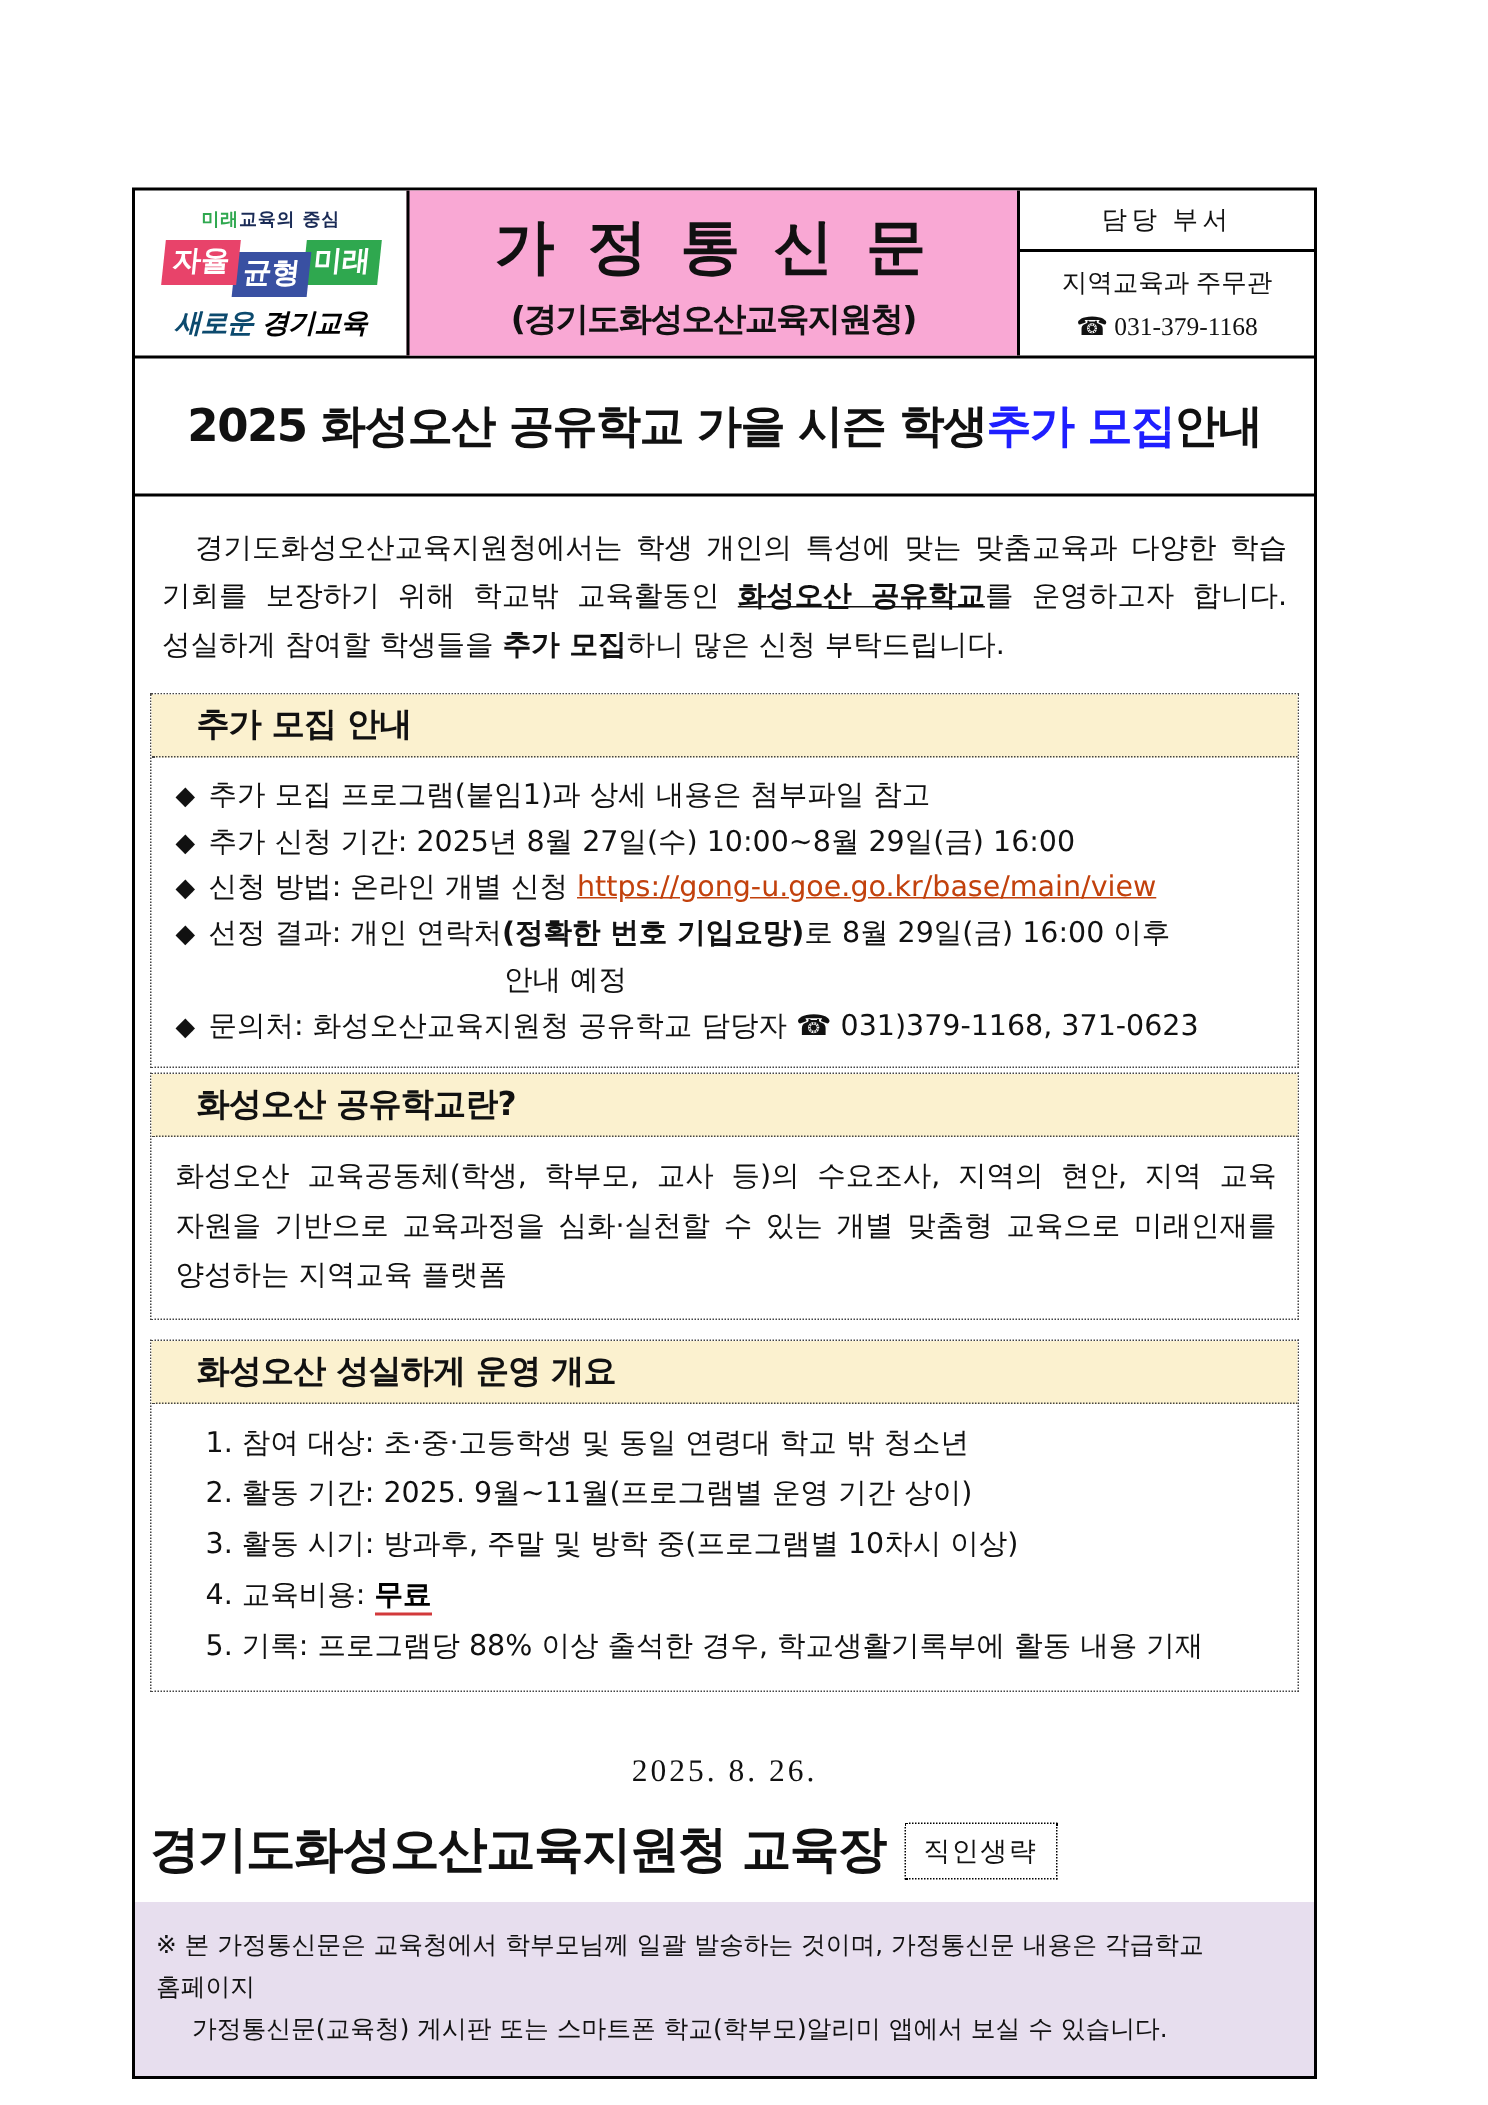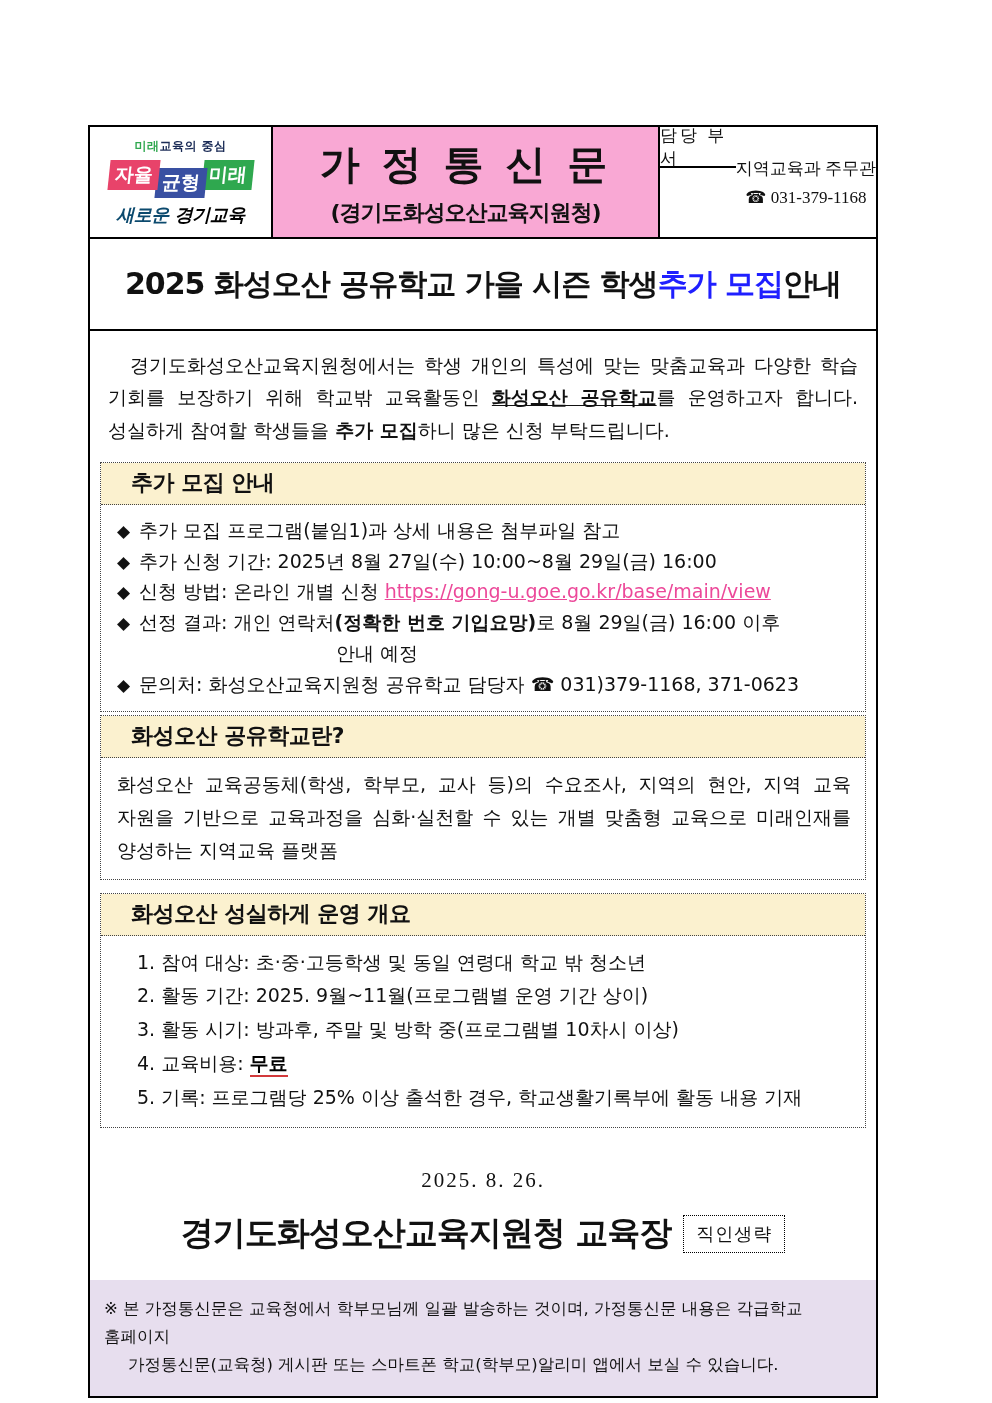--- a/index.html
+++ b/index.html
@@ -34,21 +34,21 @@
   .lb-red { color:#0c4a6e; } .lb-navy { color:#000000; }
 
   .title-cell {
     flex:1; background:#f9a8d4;
     border-left:2px solid #000; border-right:2px solid #000;
     display:flex; flex-direction:column; align-items:center; justify-content:center; gap:6px;
   }
   .doc-type { font-size:40px; font-weight:800; letter-spacing:4px; white-space:nowrap; }
   .doc-org  { font-size:22px; font-weight:800; letter-spacing:-1px; white-space:nowrap; }
 
-  .contact-cell { width:216px; display:flex; font-family:"Liberation Serif","DejaVu Serif",serif; }
+  .contact-cell { width:196px; display:flex; flex-direction:column; font-family:"Liberation Serif","DejaVu Serif",serif; }
   .dept-label {
     height:41px; border-bottom:2px solid #000;
     display:flex; align-items:center; justify-content:center;
     font-size:17px; letter-spacing:3px;
   }
   .dept-info {
     flex:1; display:flex; flex-direction:column; align-items:center; justify-content:center; gap:7px;
     font-size:17px;
   }
   .dept-info .row { white-space:nowrap; }
@@ -74,35 +74,35 @@
   .sec + .sec { margin-top:3px; }
   .sec-gap { height:10px; }
   .sec-head {
     background:#FBF1CF; border-bottom:1px dotted #444;
     font-size:22px; font-weight:800; padding:5px 8px 6px 30px; letter-spacing:-0.5px;
   }
   .sec-body { padding:10px 10px 12px 16px; font-size:19px; }
   .bullet { line-height:1.62; word-break:keep-all; }
   .bullet .dia { font-size:17px; margin-right:9px; }
   .bullet-cont { line-height:1.62; padding-left:219px; }
-  .doc-link { color:#ec4899; text-decoration:underline; }
+  .doc-link { color:#c2410c; text-decoration:underline; }
   .about-body { line-height:1.72; text-align:justify; word-break:keep-all; padding-right:4px; }
   .num-item { line-height:1.78; word-break:keep-all;margin-left:20px; }
   .free {
     color:#000000; font-weight:800;
     border-bottom:2px solid #d2393b; padding-bottom:1px;
   }
 
   
   .date-line {
     text-align:center; font-size:21px; letter-spacing:2px;
     font-family:"Liberation Serif","DejaVu Serif",serif;
     margin:40px 0 18px;
   }
-  .sign-line { text-align:center; margin:4px 0 24px; white-space:nowrap; }
+  .sign-line { text-align:left; margin:4px 0 12px; white-space:nowrap; }
   .signer { font-size:33px; font-weight:800; letter-spacing:-1px; }
   .stamp {
     display:inline-block; border:1px dotted #000;
     font-size:18px; font-weight:400; padding:6px 12px; margin-left:12px;
     vertical-align:4px; letter-spacing:1px;
   }
 
   
   .foot-note {
     background:#E7DEEE; padding:15px 16px 17px 14px;
@@ -189,21 +189,21 @@
 
     <div class="sec">
       <div class="sec-head">화성오산 성실하게 운영 개요</div>
       <div class="sec-body">
         <p class="num-item">1. 참여 대상: 초·중·고등학생 및 동일 연령대 학교 밖 청소년</p>
         <p class="num-item">2. 활동 기간: 2025. 9월~11월(프로그램별 운영 기간 상이)</p>
         <p class="num-item">3. 활동 시기: 방과후, 주말 및 방학 중(프로그램별 10차시 이상)</p>
         <p class="num-item">
           <span>4. 교육비용: </span><span class="free">무료</span>
         </p>
-        <p class="num-item">5. 기록: 프로그램당 25% 이상 출석한 경우, 학교생활기록부에 활동 내용 기재</p>
+        <p class="num-item">5. 기록: 프로그램당 88% 이상 출석한 경우, 학교생활기록부에 활동 내용 기재</p>
       </div>
     </div>
 
     <div class="date-line">2025. 8. 26.</div>
     <div class="sign-line">
       <span class="signer">경기도화성오산교육지원청 교육장</span><span class="stamp">직인생략</span>
     </div>
   </div>
 
   <div class="foot-note">

